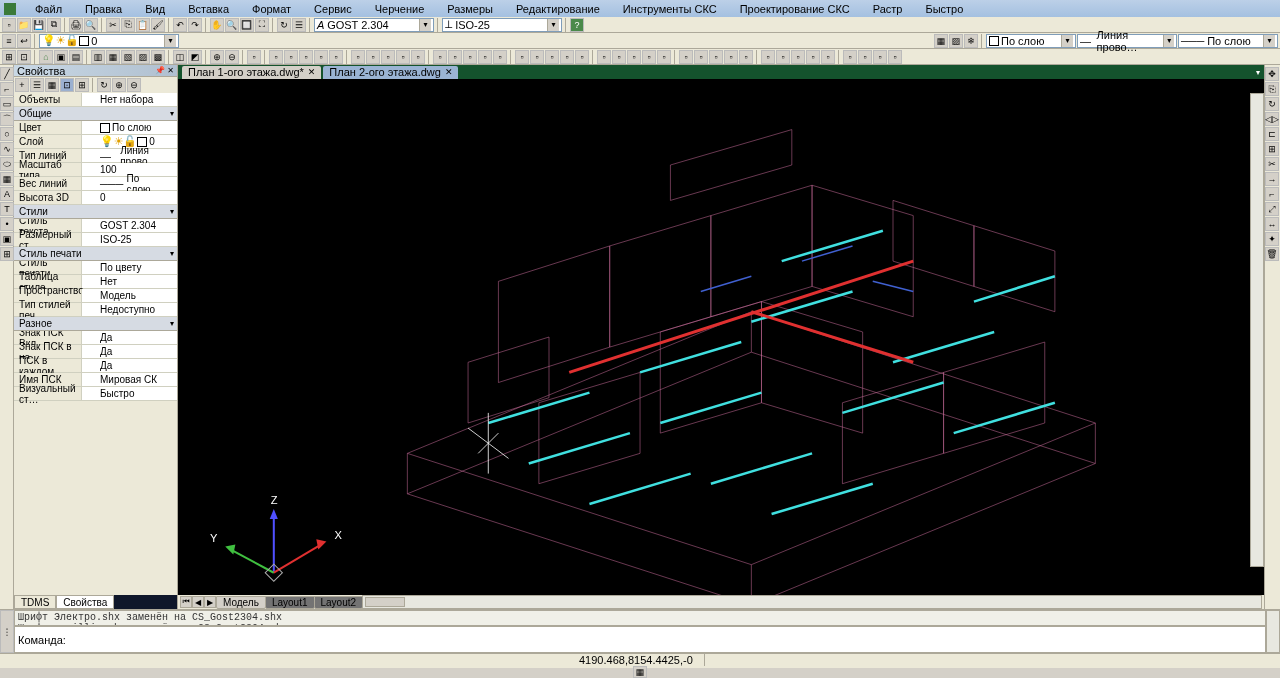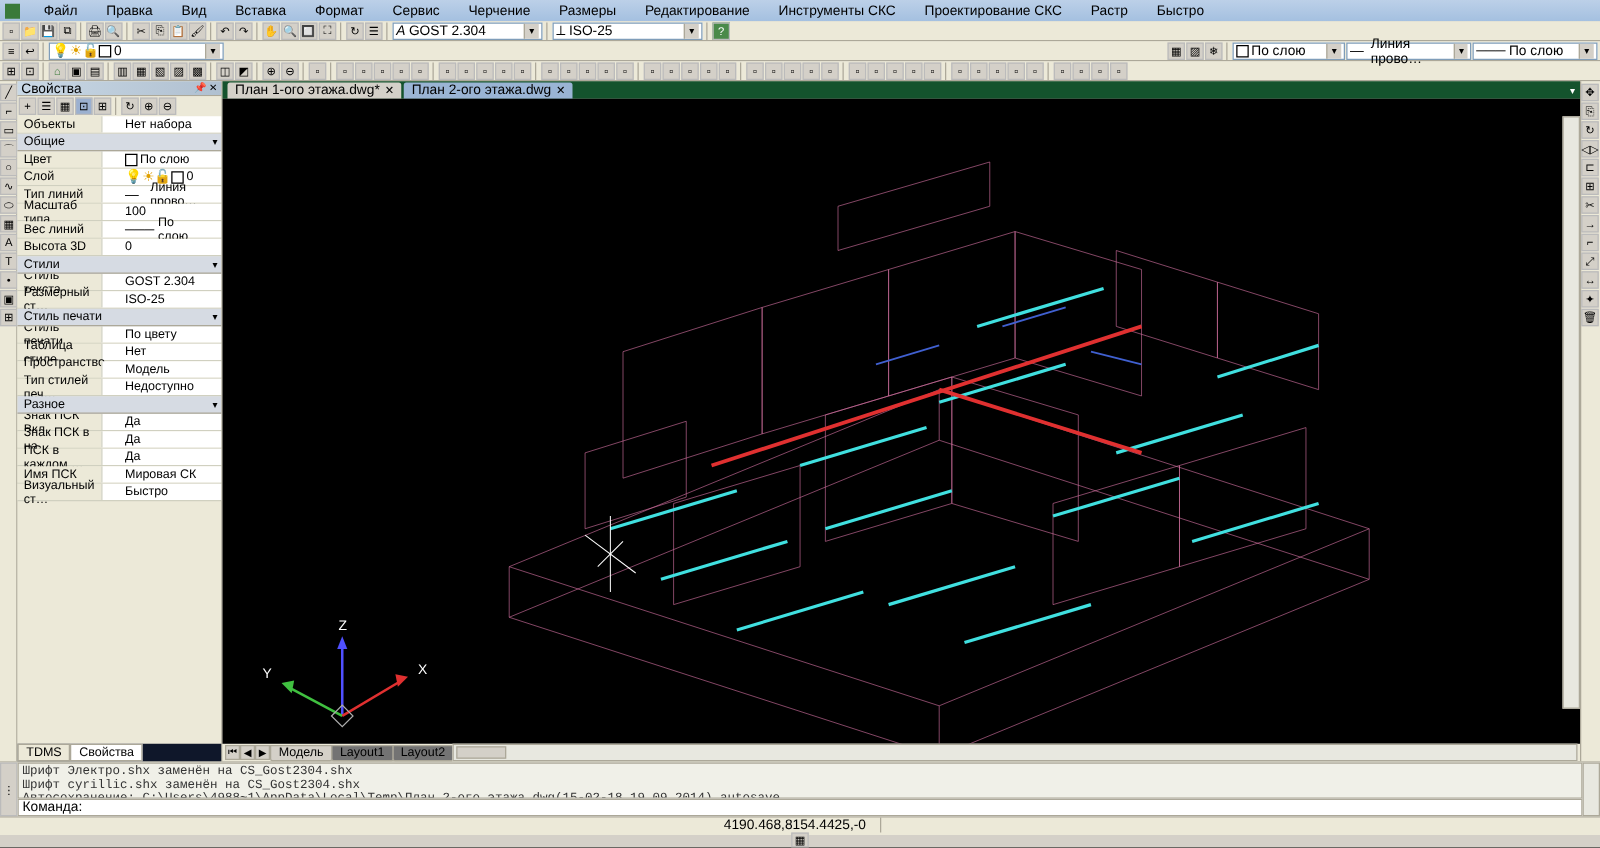--- a/index.html
+++ b/index.html
@@ -32,21 +32,21 @@
 .dwgtab.active { background:#d4d0c8;}
 .dwgtab .close { margin-left:4px; font-size:9px;}
 .canvas { flex:1; background:#000; position:relative; overflow:hidden;}
 .righttools { width:16px; background:#ece9d8; border-left:1px solid #aca899; display:flex; flex-direction:column; gap:1px; padding-top:2px;}
 .modeltabs { height:14px; background:#ece9d8; display:flex; align-items:center; padding:0 2px;}
 .mtab { padding:0 6px; height:13px; background:#737373; border:1px solid #aca899; font-size:10px; display:flex; align-items:center; border-radius:0 0 2px 2px; margin-right:-1px;}
 .mtab.active { background:#d4d0c8;}
 .navbtn { width:12px; height:12px; background:#d4d0c8; border:1px solid #aca899; display:inline-flex; align-items:center; justify-content:center; font-size:8px; cursor:pointer;}
 .cmdarea { height:44px; background:#ece9d8; border-top:1px solid #aca899; display:flex;}
 .cmdtext { flex:1; background:#f0f0e8; border:1px solid #aca899; font-family:'Courier New',monospace; font-size:10px; padding:1px 3px; overflow:hidden; white-space:pre; line-height:11px; color:#333;}
-.cmdprompt { height:14px; display:flex; background:#fff; border:1px solid #aca899; align-items:center; padding:0 3px; font-family:'Courier New',monospace; font-size:10px;}
+.cmdprompt { height:27px; display:flex; background:#fff; border:1px solid #aca899; align-items:center; padding:0 3px; font-family:'Courier New',monospace; font-size:10px;}
 .statusbar { height:15px; background:#ece9d8; border-top:1px solid #aca899; display:flex; align-items:center; font-size:10px;flex-direction:column;}
 .coords { width:130px; padding:0 4px; border-right:1px solid #aca899; height:100%; display:flex; align-items:center;}
 .statbtn { padding:0 3px; height:13px; display:flex; align-items:center; border:1px solid #aca899; margin-left:1px; font-size:9px; cursor:pointer;}
 .statbtn.on { background:#c0d8c0;}
 .statbtn.off { background:#f0d0a0;}
 .hscroll { height:14px; background:#ece9d8; display:flex;}
 .hscrollbar { flex:1; background:#e8e8e0; border:1px solid #aca899; position:relative;}
 .hthumb { position:absolute; left:2px; width:40px; height:10px; background:#d4d0c8; border:1px solid #aca899; top:1px;}
 .vscroll { width:14px; background:#e8e8e0; border:1px solid #aca899; position:absolute; right:0; top:14px; bottom:28px;}
 .layerswatch { width:10px; height:10px; background:#fff; border:1px solid #000; margin-right:2px;}

